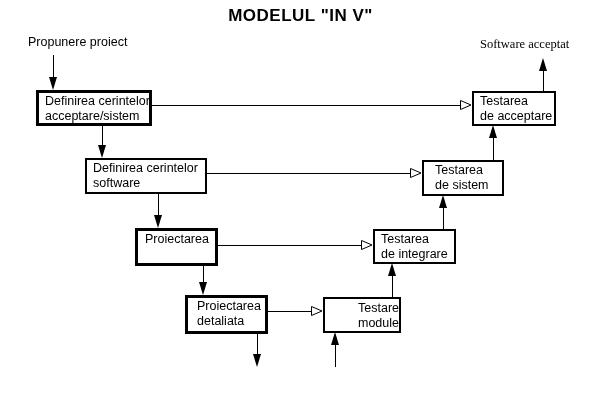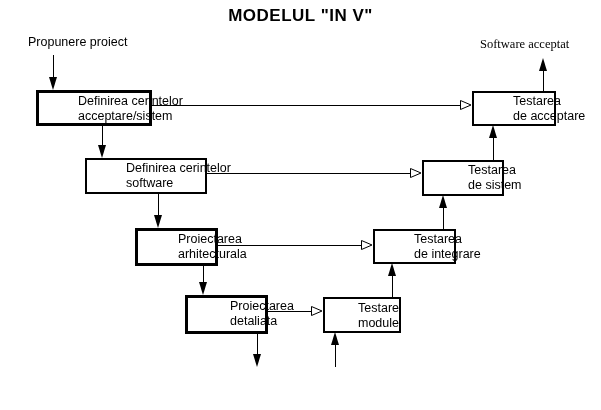--- a/index.html
+++ b/index.html
@@ -13,28 +13,28 @@
   }
   .flabel { position:absolute; font-size:12.5px; white-space:nowrap; }
   .lbl-in  { left:28px;  top:35px; }
   .lbl-out { left:480px; top:37px;font-family:Liberation Serif, serif; }
 
   .box {
     position:absolute; box-sizing:border-box; background:#fff;
     border:2px solid #000; font-size:12.5px; line-height:15px;
     padding:1px 2px 0 6px; white-space:nowrap;
   }
-  .box span { display:block;margin-left:33px; }
+  .box span { display:block; }
   .thick { border-width:3px; }
   .b1 { left:36px;  top:90px;  width:116px; height:36px; }
   .b2 { left:85px;  top:158px; width:122px; height:36px; }
   .b3 { left:135px; top:228px; width:83px;  height:38px; padding-left:7px; }
   .b4 { left:185px; top:295px; width:83px;  height:39px; padding-left:9px; }
   .b5 { left:242px; top:367px; width:99px;  height:36px; text-align:center; line-height:31px; padding:0; }
-  .b6 { left:323px; top:297px; width:78px;  height:36px; text-align:left; padding:2px 0 0 0; }
+  .b6 { left:323px; top:297px; width:78px;  height:36px; text-align:right; padding:2px 0 0 0; }
   .b7 { left:373px; top:229px; width:83px;  height:35px; padding-left:6px; }
   .b8 { left:422px; top:160px; width:82px;  height:36px; padding-left:11px; }
   .b9 { left:472px; top:91px;  width:84px;  height:35px; padding-left:6px; }
 
   .hline { position:absolute; height:1px; background:#000; }
   .vline { position:absolute; width:1px;  background:#000; }
   .ah    { position:absolute; display:block; }
 </style>
 </head>
 <body>
@@ -49,21 +49,20 @@
   <div class="box thick b1">
     <span>Definirea cerintelor</span>
     <span>acceptare/sistem</span>
   </div>
   <div class="box b2">
     <span>Definirea cerintelor</span>
     <span>software</span>
   </div>
   <div class="box thick b3">
     <span>Proiectarea</span>
-    <span>arhitecturala</span>
   </div>
   <div class="box thick b4">
     <span>Proiectarea</span>
     <span>detaliata</span>
   </div>
 
 
   <div class="box b6">
     <span>Testare</span>
     <span>module</span>

